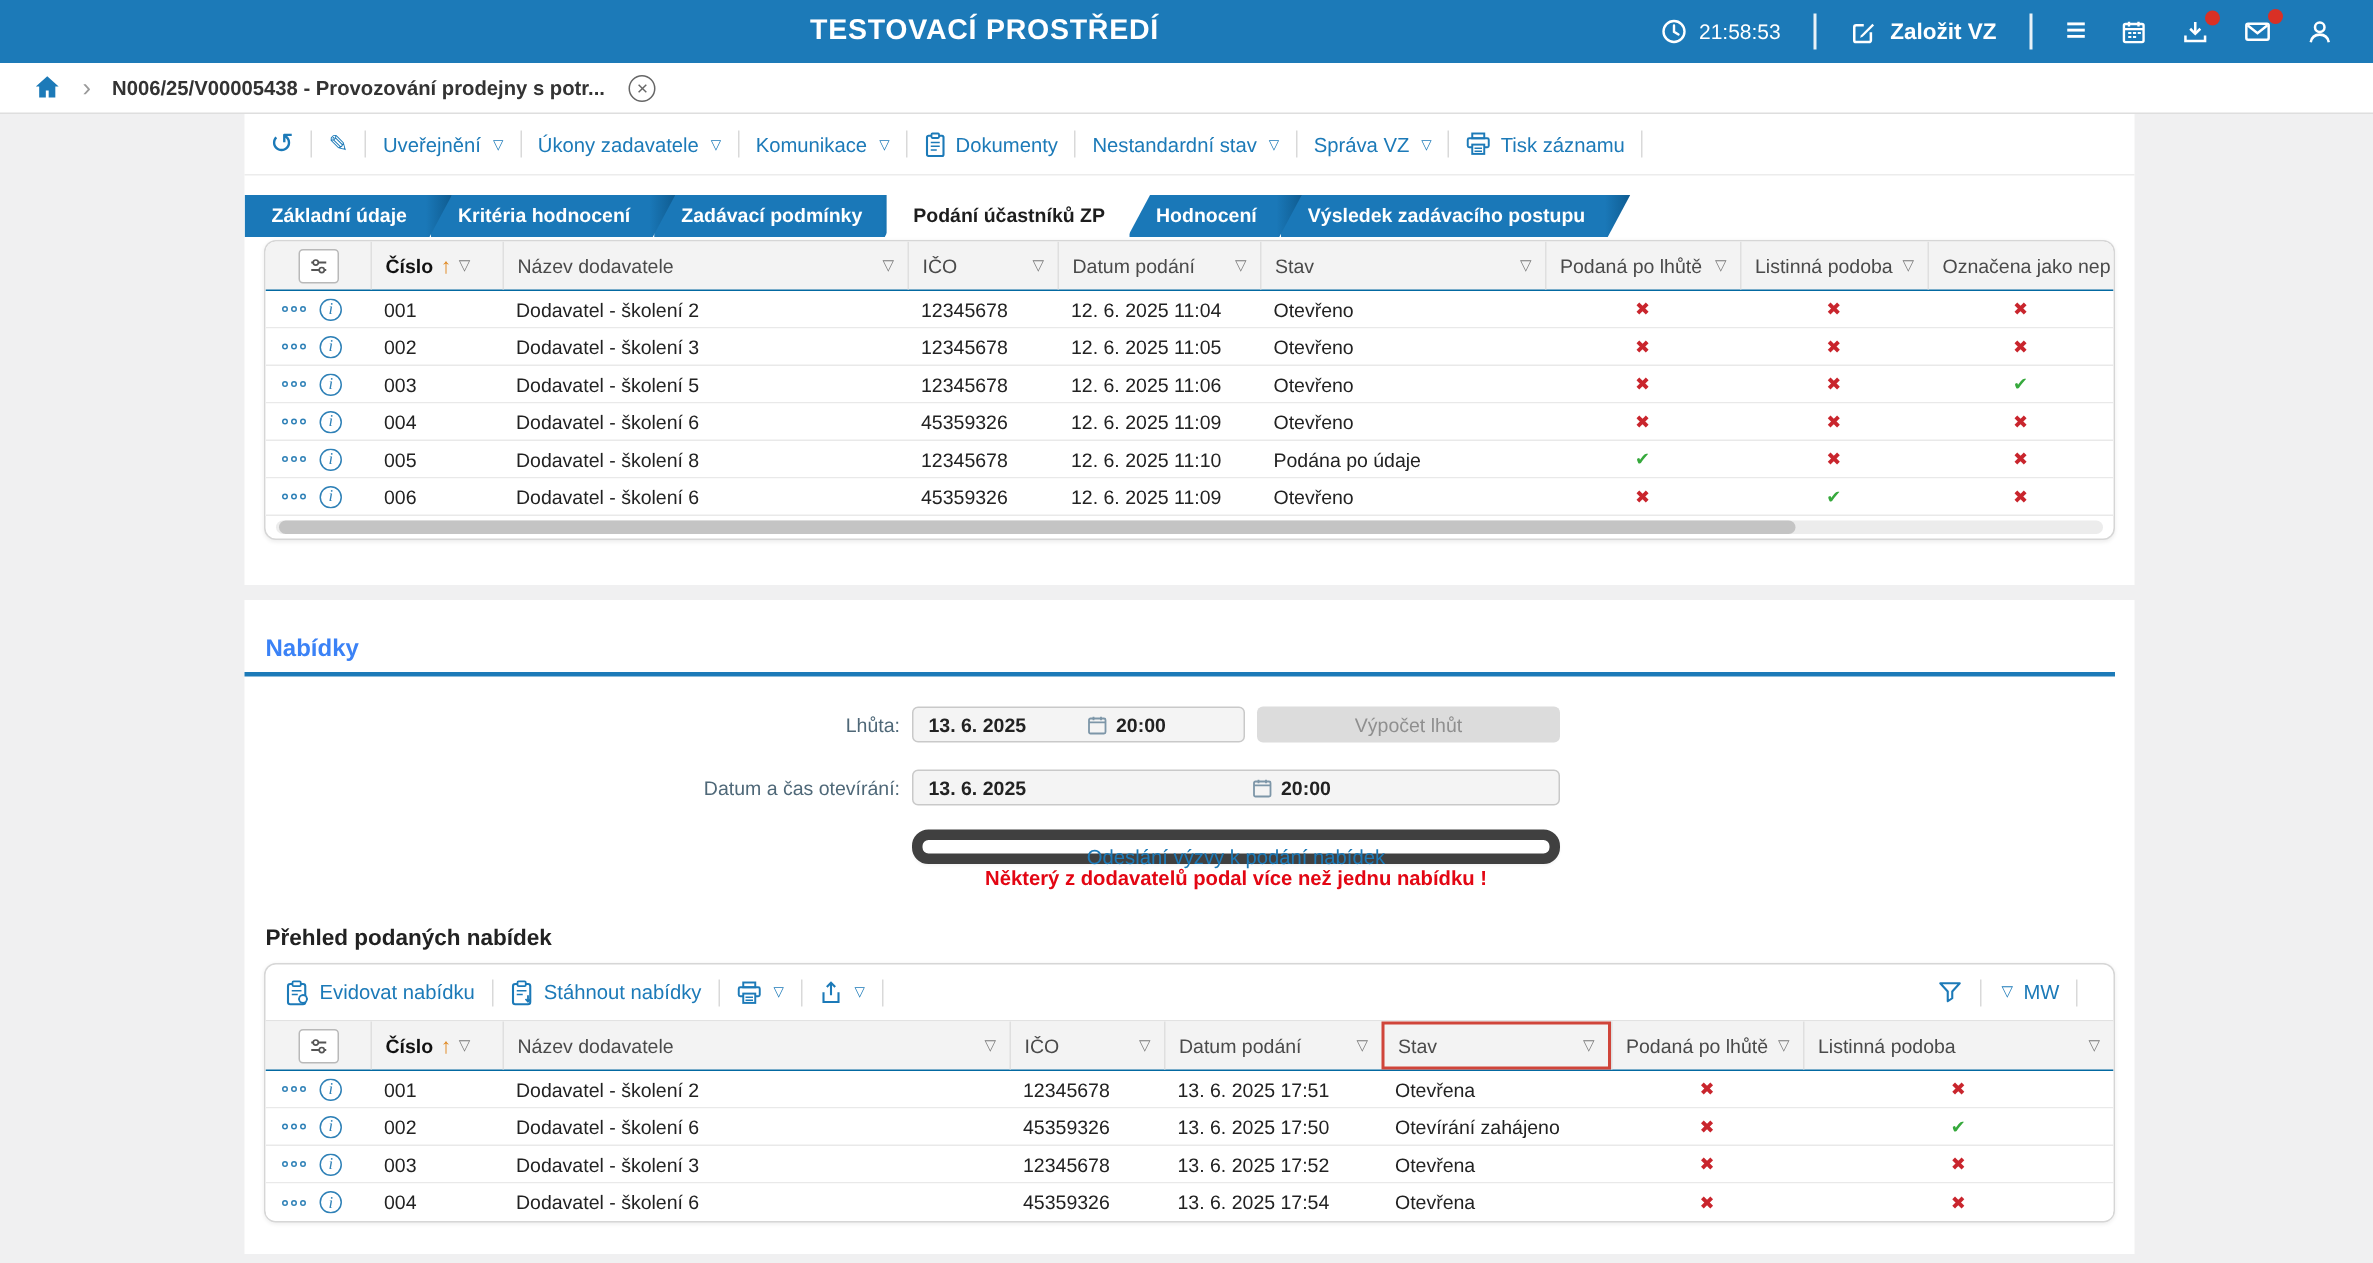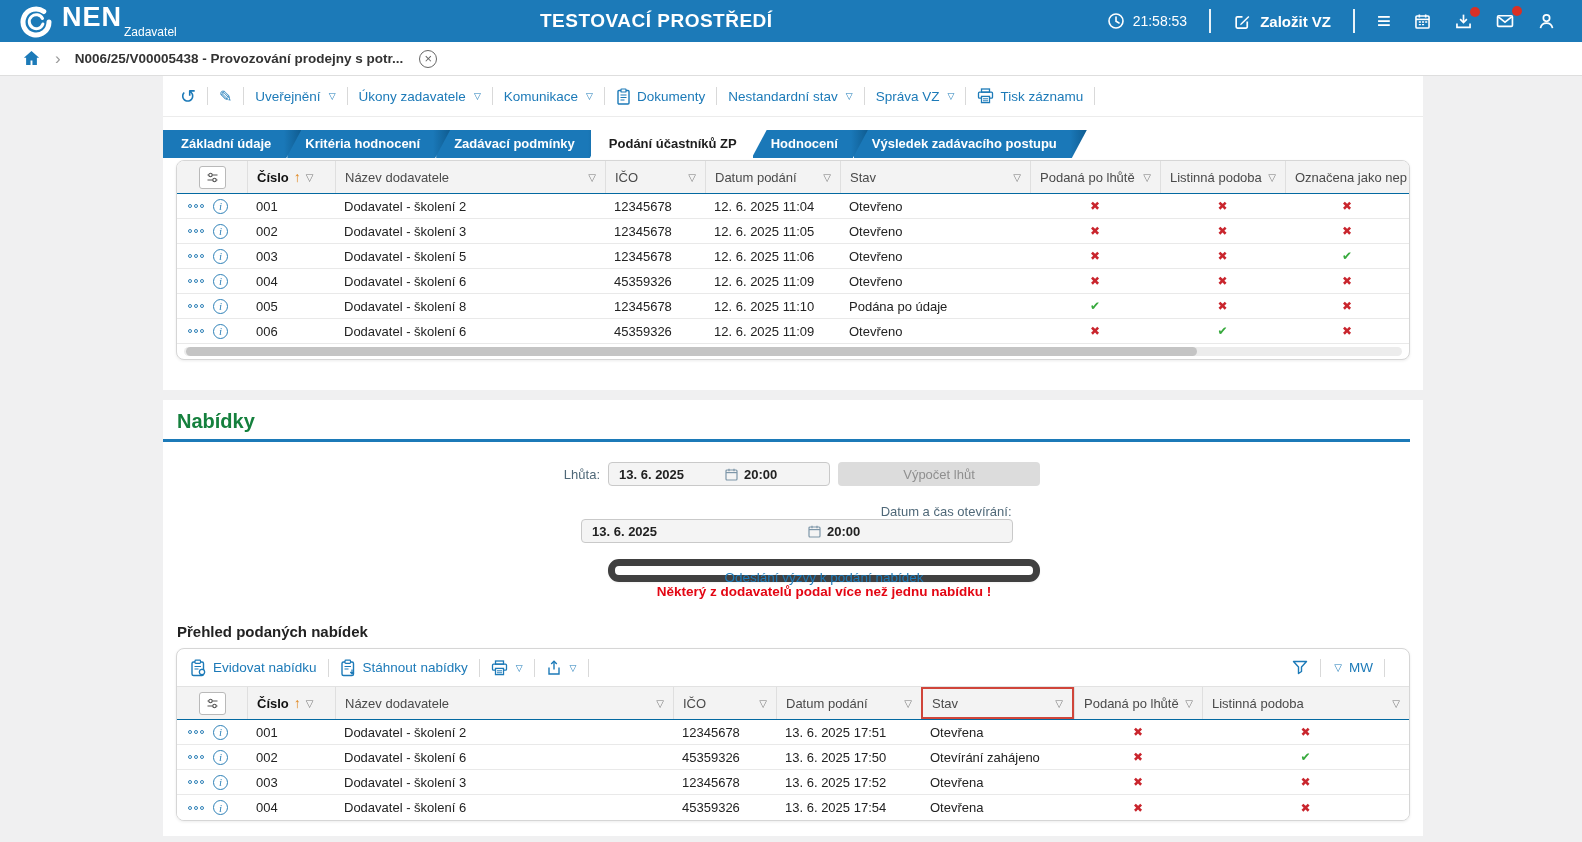--- a/index.html
+++ b/index.html
@@ -110,21 +110,21 @@
     color:#2f81b7; font-family:"Liberation Serif",serif; font-style:italic; font-size:11px;
     display:flex; align-items:center; justify-content:center; cursor:pointer;
   }
   .mark { text-align:center; font-size:12px; font-weight:bold; }
   .mark-no { color:#c9252d; }
   .mark-yes { color:#36a93c; }
   .hscroll { height:15px; padding:3px 7px; }
   .hscroll .track { height:9px; background:#ececec; border-radius:5px; position:relative; }
   .hscroll .thumb { position:absolute; left:2px; top:0; height:9px; width:83%; background:#c4c4c4; border-radius:5px; cursor:grab; }
   
-  .section-title { font-size:20px; font-weight:bold; color:#15803d; padding:10px 0 0 14px; }
+  .section-title { font-size:16px; font-weight:bold; color:#3b82f6; padding:24px 0 0 14px; }
   .section-rule { height:3px; background:#1c7ab8; margin:6px 13px 0 0; }
   .form-row { display:flex; align-items:center; margin-left:0; }
   .form-label { width:437px; text-align:right; color:#4f6878; font-size:13px; padding-right:0; }
   .form-ctl { margin-left:8px; display:flex; align-items:center; gap:8px; }
   .datebox {
     height:24px; background:#f4f4f4; border:1px solid #c9c9c9; border-radius:4px;
     display:flex; align-items:center; padding:0 10px; font-weight:bold; font-size:13px; color:#222; cursor:pointer;
   }
   .datebox .dt { display:inline-block; }
   .cal-ic { margin:0 6px 0 4px; display:inline-flex; }
@@ -143,28 +143,20 @@
   
   .panel-toolbar { height:38px; display:flex; align-items:center; padding:0 13px; border-bottom:1px solid #e2e2e2; }
   .pt-right { margin-left:auto; display:flex; align-items:center; }
   .mw-label { color:#1c7ab8; font-size:13.5px; font-weight:normal; cursor:pointer; }
   svg { display:block; }
 </style>
 </head>
 <body>
 
 <div class="topbar">
-  <div class="brand">
-    <svg class="logo" viewBox="0 0 36 36">
-      <path d="M31 18a13 13 0 1 1-5.2-10.4" fill="none" stroke="#fff" stroke-width="5" stroke-linecap="round"></path>
-      <path d="M24.5 14.5a7 7 0 1 0 .4 5.5" fill="none" stroke="#fff" stroke-width="3" stroke-linecap="round"></path>
-    </svg>
-    <span class="nen">NEN</span>
-    <span class="sub">Zadavatel</span>
-  </div>
   <div class="env-title">TESTOVACÍ PROSTŘEDÍ</div>
   <div class="top-right">
     <div class="top-item">
       <svg width="18" height="18" viewBox="0 0 18 18">
         <circle cx="9" cy="9" r="7" fill="none" stroke="#fff" stroke-width="1.6"></circle>
         <path d="M9 5v4.2l3 1.8" fill="none" stroke="#fff" stroke-width="1.6" stroke-linecap="round"></path>
       </svg>
       <span class="top-clock-text">21:58:53</span>
     </div>
     <div class="top-divider"></div>
@@ -461,21 +453,21 @@
               <path d="M1 4.6h11" stroke="#7d96a8" stroke-width="1.2"></path>
               <path d="M4 .8v2.4M9 .8v2.4" stroke="#7d96a8" stroke-width="1.2"></path>
             </svg>
           </span>
           <span class="dt">20:00</span>
         </div>
         <button class="btn-disabled" aria-disabled="true">Výpočet lhůt</button>
       </div>
     </div>
 
-    <div class="form-row" style="margin-top:18px;flex-direction:column;">
+    <div class="form-row" style="margin-top:18px;">
       <div class="form-label">Datum a čas otevírání:</div>
       <div class="form-ctl">
         <div class="datebox" style="width:432px;">
           <span class="dt" style="width:212px;">13. 6. 2025</span>
           <span class="cal-ic">
             <svg width="13" height="13" viewBox="0 0 13 13">
               <rect x="1" y="2" width="11" height="10" rx="1" fill="none" stroke="#7d96a8" stroke-width="1.2"></rect>
               <path d="M1 4.6h11" stroke="#7d96a8" stroke-width="1.2"></path>
               <path d="M4 .8v2.4M9 .8v2.4" stroke="#7d96a8" stroke-width="1.2"></path>
             </svg>

